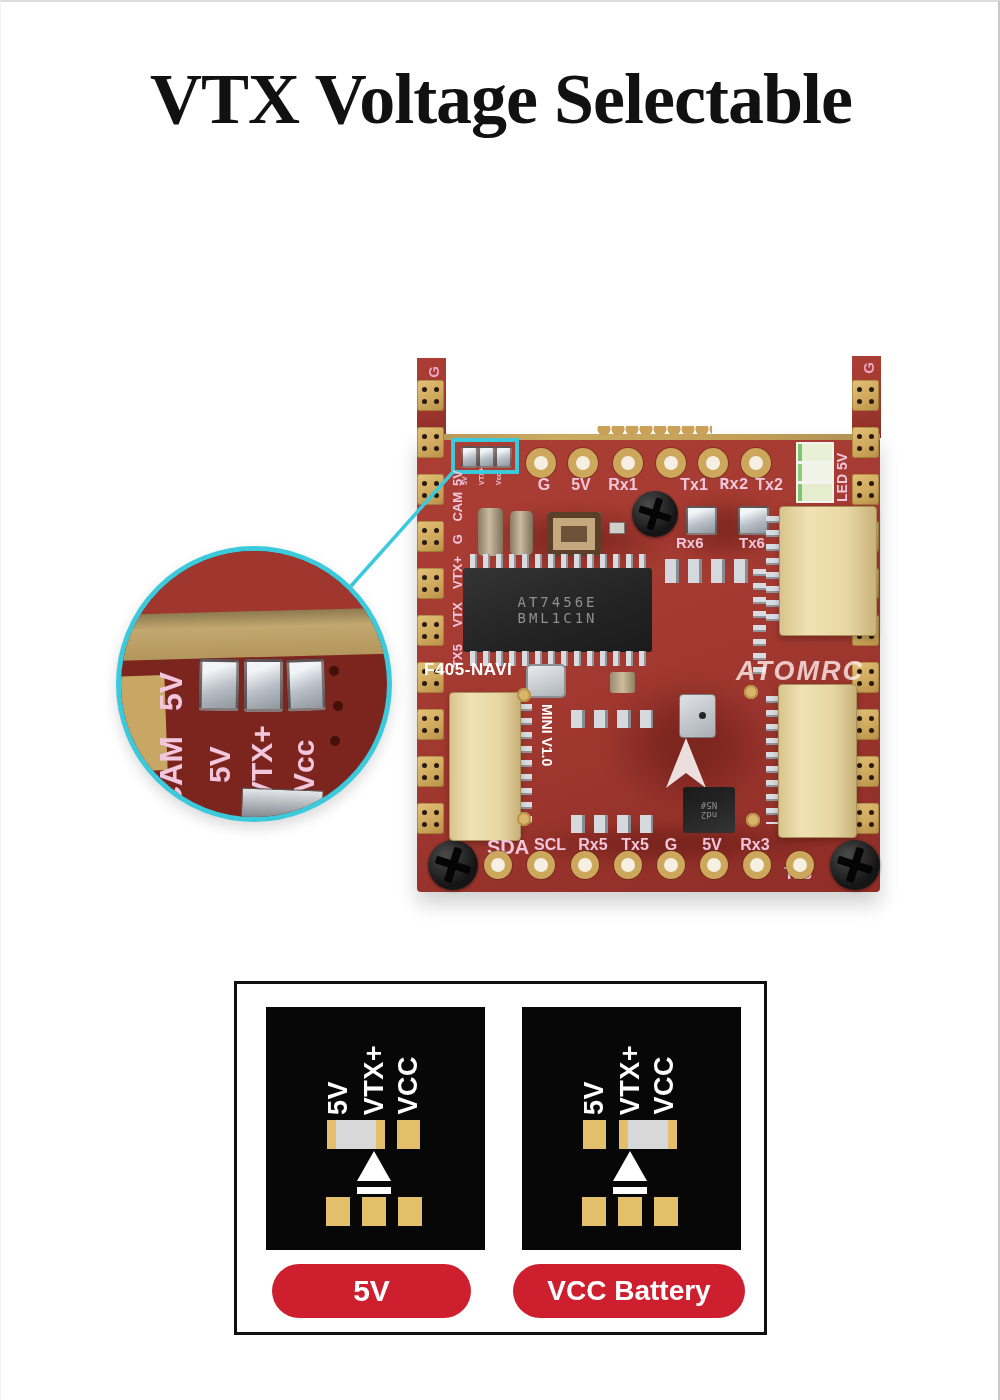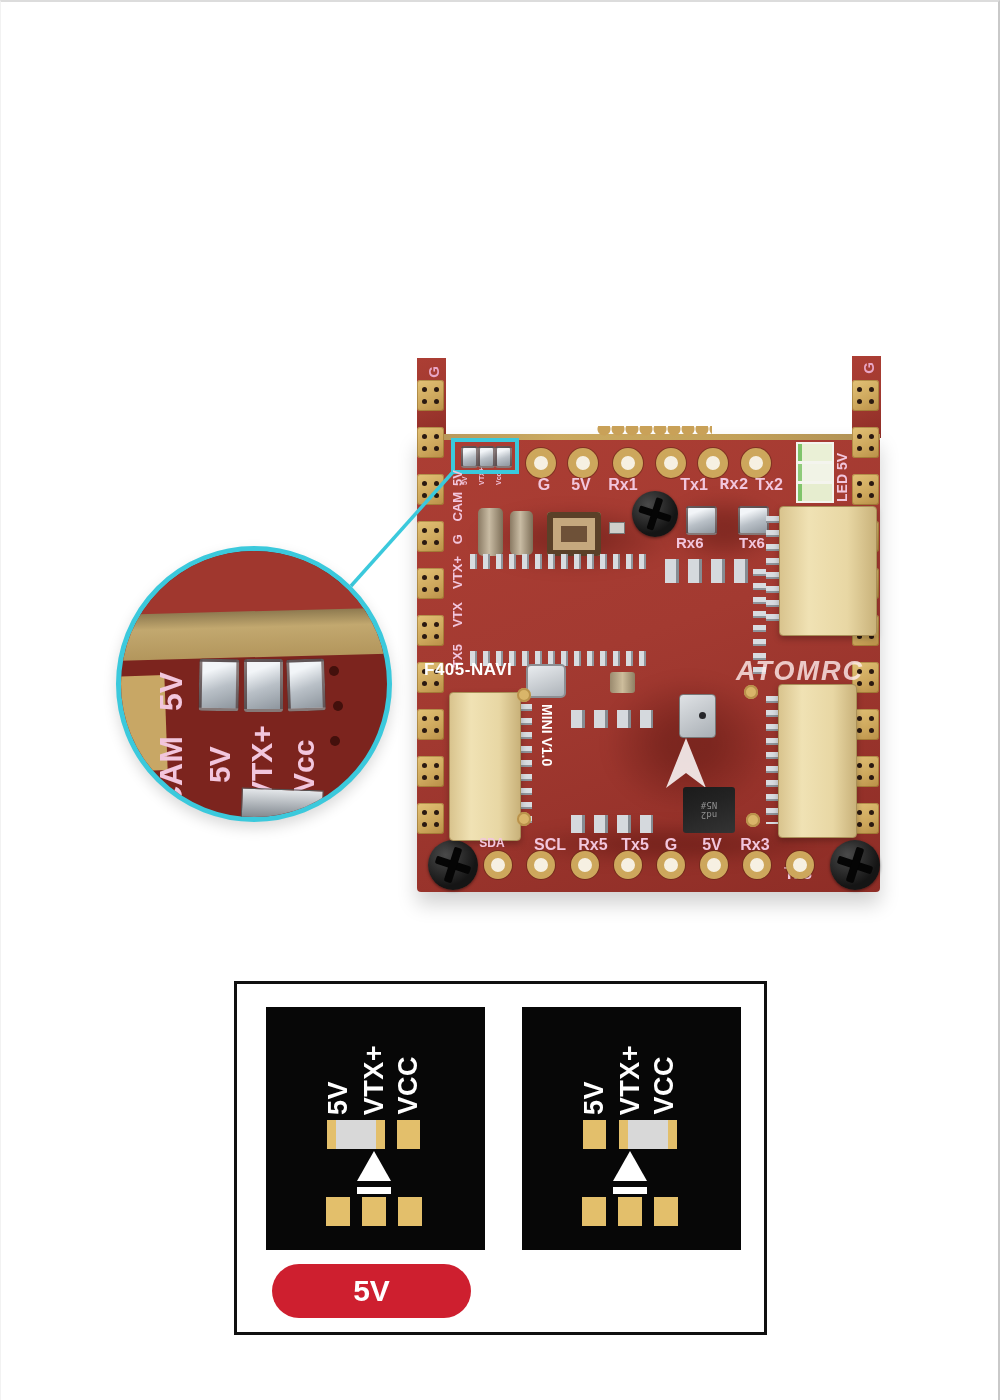--- a/index.html
+++ b/index.html
@@ -71,20 +71,21 @@
       border-bottom:30px solid #fff;}
   .tribar{width:34px;height:7px;background:#fff;}
   .pill{border-radius:28px;background:#CE1F2F;display:flex;align-items:center;justify-content:center;
       color:#fff;font-weight:700;}
 </style>
 </head>
 <body>
 
 <div id="canvas">
 
+  <div class="abs" id="page-title">VTX Voltage Selectable</div>
 
   <div class="abs" id="pcb">
     <div class="abs board" id="ear-l" style="position:absolute;">
       <span class="abs silk vtext" style="left:8px;top:8px;font-size:15px;color:#E9A6C6;">G</span>
     </div>
     <div class="abs board" id="ear-r" style="position:absolute;">
       <span class="abs silk vtext" style="left:8px;top:6px;font-size:15px;color:#E9A6C6;">G</span>
     </div>
     <div class="abs board" id="board-main"></div>
     <div class="abs scallop" style="left:183px;top:72px;width:115px;"></div>
@@ -258,20 +259,24 @@
     <div class="abs spad" style="left:324px;top:152px;width:27px;height:25px;border-width:2px;"></div>
     <span class="abs silk" style="left:262px;top:180px;width:48px;text-align:left;font-size:15px;">Rx6</span>
     <span class="abs silk" style="left:314px;top:180px;width:48px;text-align:center;font-size:15px;">Tx6</span>
 
     <div class="abs" style="left:64px;top:154px;width:25px;height:48px;border-radius:5px;background:linear-gradient(90deg,#8A7A63,#C9BCA4 45%,#7E6F58);"></div>
     <div class="abs" style="left:96px;top:157px;width:23px;height:44px;border-radius:5px;background:linear-gradient(90deg,#8A7A63,#C9BCA4 45%,#7E6F58);"></div>
     <div class="abs" style="left:133px;top:158px;width:54px;height:44px;border-radius:4px;background:#6E5138;box-shadow:inset 0 0 0 6px #5A4028, inset 0 0 0 14px #C5A87E;"></div>
     <div class="abs" style="left:195px;top:168px;width:14px;height:10px;background:#CFCF CB;background:#CFCFCB;border:1px solid #777;"></div>
 
     <div class="abs comb-h" style="left:56px;top:200px;width:177px;height:15px;"></div>
+    <div class="abs chip" style="left:49px;top:214px;width:189px;height:84px;">
+      <span style="font-size:14px;letter-spacing:3px;">AT7456E</span>
+      <span style="font-size:14px;letter-spacing:3px;">BML1C1N</span>
+    </div>
     <div class="abs comb-h" style="left:56px;top:297px;width:177px;height:15px;"></div>
 
     <div class="abs comb-legs" style="left:251px;top:205px;width:84px;height:24px;"></div>
 
     <div class="abs comb-v" style="left:352px;top:162px;width:14px;height:108px;"></div>
     <div class="abs connector" style="left:365px;top:152px;width:96px;height:128px;"></div>
     <div class="abs comb-v" style="left:352px;top:342px;width:13px;height:128px;"></div>
     <div class="abs connector" style="left:364px;top:330px;width:77px;height:152px;"></div>
     <div class="abs comb-v" style="left:105px;top:350px;width:13px;height:124px;"></div>
     <div class="abs connector" style="left:35px;top:338px;width:70px;height:147px;"></div>
@@ -293,21 +298,21 @@
     <div class="abs via" style="left:332px;top:459px;"></div>
 
     <div class="abs" style="left:265px;top:340px;width:35px;height:42px;border-radius:4px;background:linear-gradient(150deg,#DFE2E5,#A9AFB5);border:1px solid #777;"></div>
     <div class="abs" style="left:285px;top:358px;width:7px;height:7px;border-radius:50%;background:#26262a;"></div>
     <div class="abs" style="left:252px;top:384px;width:40px;height:50px;background:rgba(255,255,255,.85);clip-path:polygon(50% 0,100% 100%,50% 70%,0 100%);"></div>
     <div class="abs chip" style="left:269px;top:433px;width:52px;height:46px;transform:rotate(180deg);">
       <span style="font-size:9px;">nd2</span>
       <span style="font-size:9px;">N5#</span>
     </div>
 
-    <span class="abs silk" style="left:56px;top:482px;width:44px;text-align:center;font-size:12px;">SDA</span>
+    <span class="abs silk" style="left:72px;top:482px;width:44px;text-align:center;font-size:20px;">SDA</span>
     <span class="abs silk" style="left:114px;top:482px;width:44px;text-align:center;font-size:16px;">SCL</span>
     <span class="abs silk" style="left:157px;top:482px;width:44px;text-align:center;font-size:16px;">Rx5</span>
     <span class="abs silk" style="left:199px;top:482px;width:44px;text-align:center;font-size:16px;">Tx5</span>
     <span class="abs silk" style="left:235px;top:482px;width:44px;text-align:center;font-size:16px;">G</span>
     <span class="abs silk" style="left:276px;top:482px;width:44px;text-align:center;font-size:16px;">5V</span>
     <span class="abs silk" style="left:319px;top:482px;width:44px;text-align:center;font-size:16px;">Rx3</span>
     <span class="abs silk" style="left:362px;top:482px;width:44px;text-align:center;font-size:16px;margin-top:29px;">Tx3</span>
 
     <div class="abs hole hole28" style="left:70px;top:497px;"></div>
     <div class="abs hole hole28" style="left:113px;top:497px;"></div>
@@ -378,15 +383,18 @@
       <div class="abs tri" style="left:91px;top:144px;"></div>
       <div class="abs tribar" style="left:91px;top:180px;"></div>
       <div class="abs gpad" style="left:60px;top:190px;width:24px;height:29px;"></div>
       <div class="abs gpad" style="left:96px;top:190px;width:24px;height:29px;"></div>
       <div class="abs gpad" style="left:132px;top:190px;width:24px;height:29px;"></div>
     </div>
 
     <div class="abs pill" style="left:35px;top:280px;width:199px;height:54px;font-size:30px;">
       <span>5V</span>
     </div>
+    <div class="abs pill" style="left:276px;top:280px;width:232px;height:54px;font-size:28px;">
+      <span>VCC Battery</span>
+    </div>
   </div>
 
 </div>
 
 </body></html>

